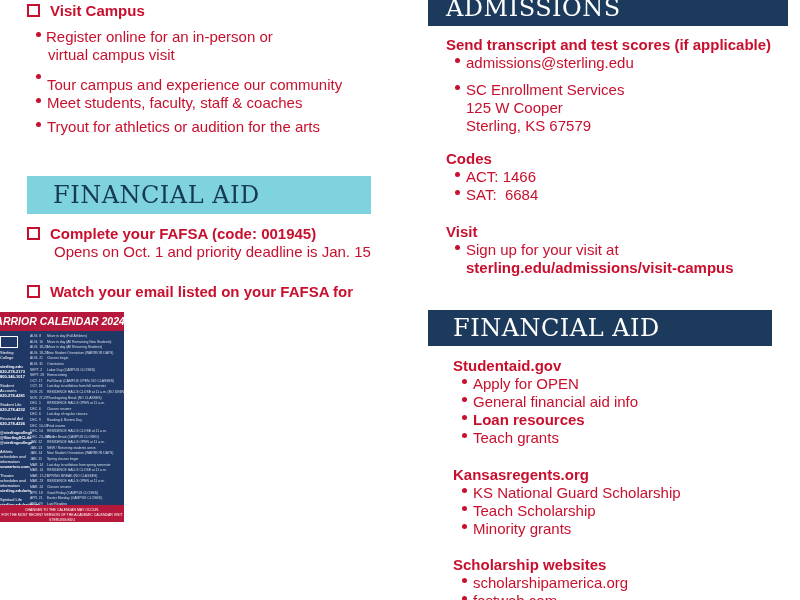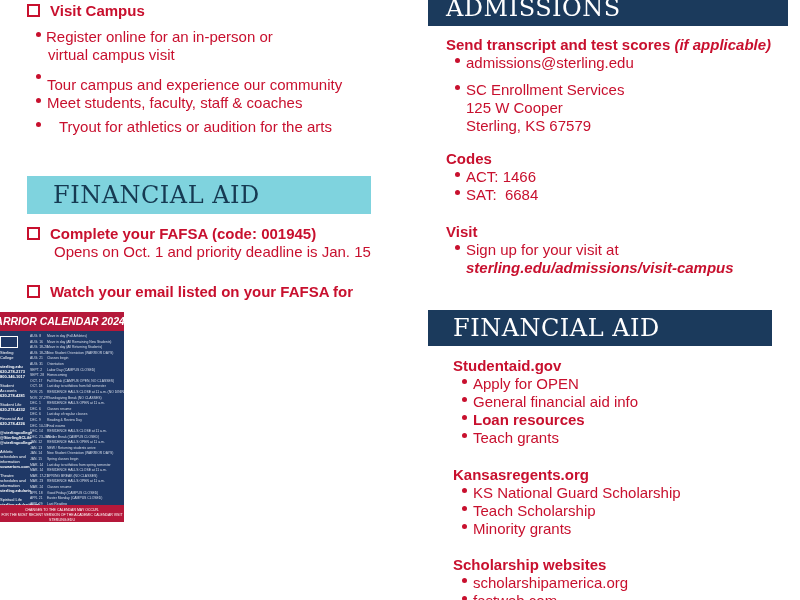--- a/index.html
+++ b/index.html
@@ -16,40 +16,40 @@
     .banner-navy { position:absolute; background:#1b3a5c; }
     .banner-navy span { position:absolute; font-family:"DejaVu Serif", serif; font-size:24px; letter-spacing:0.5px; color:#ffffff; }
     .cal { position:absolute; left:0; top:312px; width:124px; height:210px; background:#1f3866; overflow:hidden; }
     .cal-head { position:absolute; left:0; top:0; width:124px; height:19px; background:#b5183a; color:#fff; font-weight:bold; font-size:10.5px; line-height:19px; white-space:nowrap; font-style:italic; }
     .cal-foot { position:absolute; left:0; top:193px; width:124px; height:17px; background:#b5183a; color:#fff; font-size:3.5px; line-height:5px; text-align:center; padding-top:3px; box-sizing:border-box; }
     .cal-side { position:absolute; left:0; top:22px; width:27px; font-size:4px; line-height:5px; color:#fff; }
     .cal-rows { position:absolute; left:30px; top:22px; width:94px; }
     .cal-row { height:5.6px; font-size:3.4px; line-height:5.6px; color:#d8deea; white-space:nowrap; overflow:hidden; }
     .cal-row .d { display:inline-block; width:17px; }
     .logo-box { width:18px; height:12px; border:1px solid #fff; margin:2px 0 2px 0; box-sizing:border-box; }
-    .italic { font-style:italic; }
+    .italic { }
   </style>
 </head>
 <body>
 
 <div class="checkbox" style="left:27px; top:4px;"></div>
 <div class="abs bold t15 red" style="left:50px; top:2px;">Visit Campus</div>
 
 <div class="dot" style="left:36px; top:32px;"></div>
 <div class="bullet-row" style="left:46px; top:28px;">Register online for an in-person or</div>
 <div class="bullet-row" style="left:48px; top:46px;">virtual campus visit</div>
 
 <div class="dot" style="left:36px; top:74px;"></div>
 <div class="bullet-row" style="left:47px; top:76px;">Tour campus and experience our community</div>
 
 <div class="dot" style="left:36px; top:98px;"></div>
 <div class="bullet-row" style="left:47px; top:94px;">Meet students, faculty, staff &amp; coaches</div>
 
 <div class="dot" style="left:36px; top:122px;"></div>
-<div class="bullet-row" style="left:47px; top:118px;margin-left:12px;">Tryout for athletics or audition for the arts</div>
+<div class="bullet-row" style="left:47px; top:118px;">Tryout for athletics or audition for the arts</div>
 
 <div class="banner-teal">
   <span>FINANCIAL AID</span>
 </div>
 
 <div class="checkbox" style="left:27px; top:227px;"></div>
 <div class="abs bold t15 red" style="left:50px; top:225px;">Complete your FAFSA (code: 001945)</div>
 <div class="abs t15 red" style="left:54px; top:243px;">Opens on Oct. 1 and priority deadline is Jan. 15</div>
 
 <div class="checkbox" style="left:27px; top:285px;"></div>

